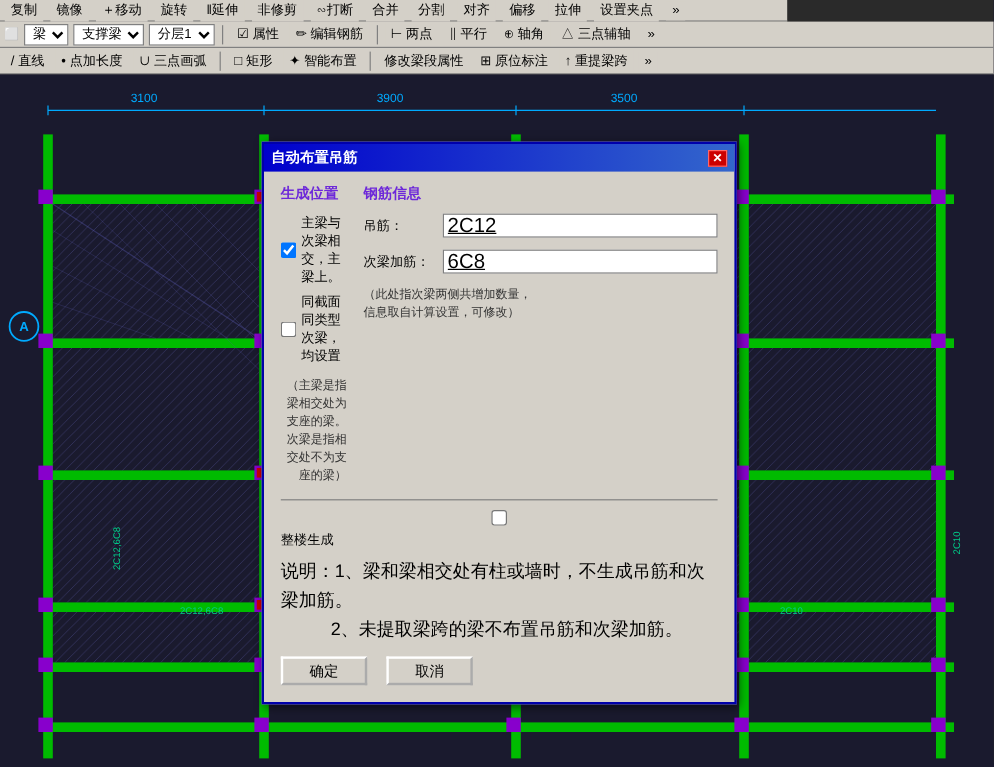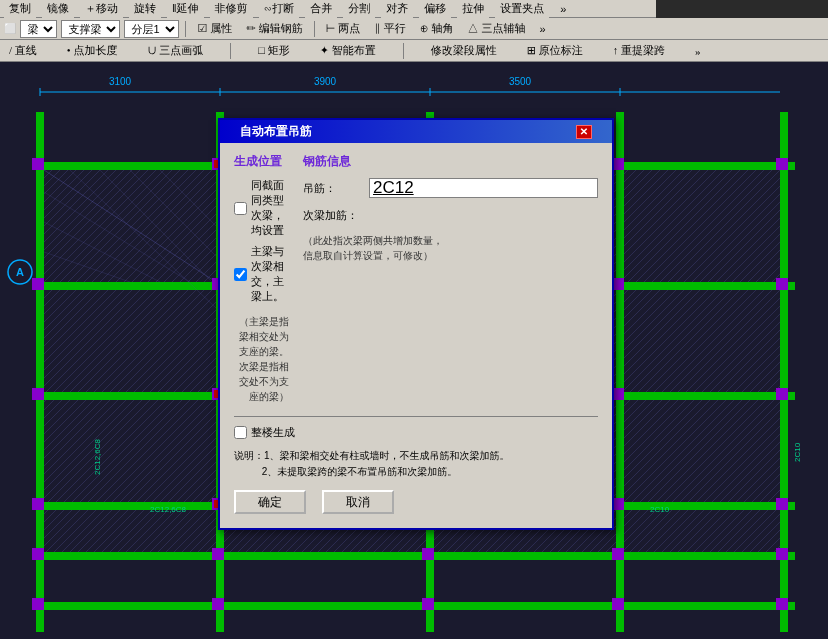--- a/index.html
+++ b/index.html
@@ -45,25 +45,24 @@
 
     .toolbar-row3 {
       position: absolute;
       top: 40px; left: 0;
       width: 828px;
       height: 22px;
       background: #d4d0c8;
       display: flex;
       align-items: center;
       padding: 1px 4px;
-      gap: 20px;
+      gap: 4px;
       font-size: 11px;
       color: #000;
       border-bottom: 1px solid #808080;
-      font-family: Liberation Serif, serif;
     }
 
     .toolbar-btn {
       padding: 1px 4px;
       background: #d4d0c8;
       border: 1px solid transparent;
       font-size: 11px;
       cursor: pointer;
       white-space: nowrap;
     }
@@ -102,21 +101,21 @@
       width: 396px;
       background: #d4d0c8;
       border: 2px solid #0000aa;
       box-shadow: 2px 2px 8px rgba(0,0,0,0.6);
       pointer-events: all;
     }
 
     .dialog-titlebar {
       background: linear-gradient(to right, #0000cc, #3366cc);
       color: white;
-      padding: 3px 20px;
+      padding: 3px 6px;
       display: flex;
       justify-content: space-between;
       align-items: center;
       font-size: 12px;
       font-weight: bold;
     }
 
     .dialog-close-btn {
       width: 16px;
       height: 14px;
@@ -215,24 +214,25 @@
     .divider-h {
       height: 1px;
       background: #808080;
       margin: 8px 0;
     }
 
     .whole-floor-row {
       display: flex;
       gap: 4px;
       margin: 8px 0;
+      flex-direction: column;
     }
 
     .notes-section {
-      font-size: 10px;
+      font-size: 15px;
       color: #000;
       line-height: 1.6;
       margin: 6px 0;
     }
 
     .dialog-buttons {
       display: flex;
       gap: 16px;
       margin-top: 10px;
       padding-bottom: 4px;
@@ -433,44 +433,45 @@
     <div class="dialog-close-btn">✕</div>
   </div>
 
   <div class="dialog-body">
     <div class="dialog-columns">
 
       <div class="dialog-left">
         <div class="section-title">生成位置</div>
 
         <div class="checkbox-row">
+          <input type="checkbox" id="cb1" checked="" style="">
+          <label for="cb1" class="checkbox-label">主梁与次梁相交，主梁上。</label>
+        </div>
+
+        <div class="checkbox-row">
           <input type="checkbox" id="cb2" style="">
           <label for="cb2" class="checkbox-label">同截面同类型次梁，均设置</label>
-        </div>
-
-        <div class="checkbox-row">
-          <input type="checkbox" id="cb1" checked="" style="">
-          <label for="cb1" class="checkbox-label">主梁与次梁相交，主梁上。</label>
         </div>
 
         <div class="note-text">
           （主梁是指梁相交处为支座的梁。<br>次梁是指相交处不为支座的梁）
         </div>
       </div>
 
       <div class="dialog-right">
         <div class="section-title">钢筋信息</div>
 
         <div class="rebar-row">
           <span class="rebar-label">吊筋：</span>
           <input type="text" class="rebar-input" value="2C12" style="">
         </div>
 
         <div class="rebar-row">
           <span class="rebar-label">次梁加筋：</span>
+          <input type="text" class="rebar-input" value="6C8" style="">
         </div>
 
         <div class="rebar-note">
           （此处指次梁两侧共增加数量，<br>信息取自计算设置，可修改）
         </div>
       </div>
     </div>
 
     <div class="divider-h"></div>
 

